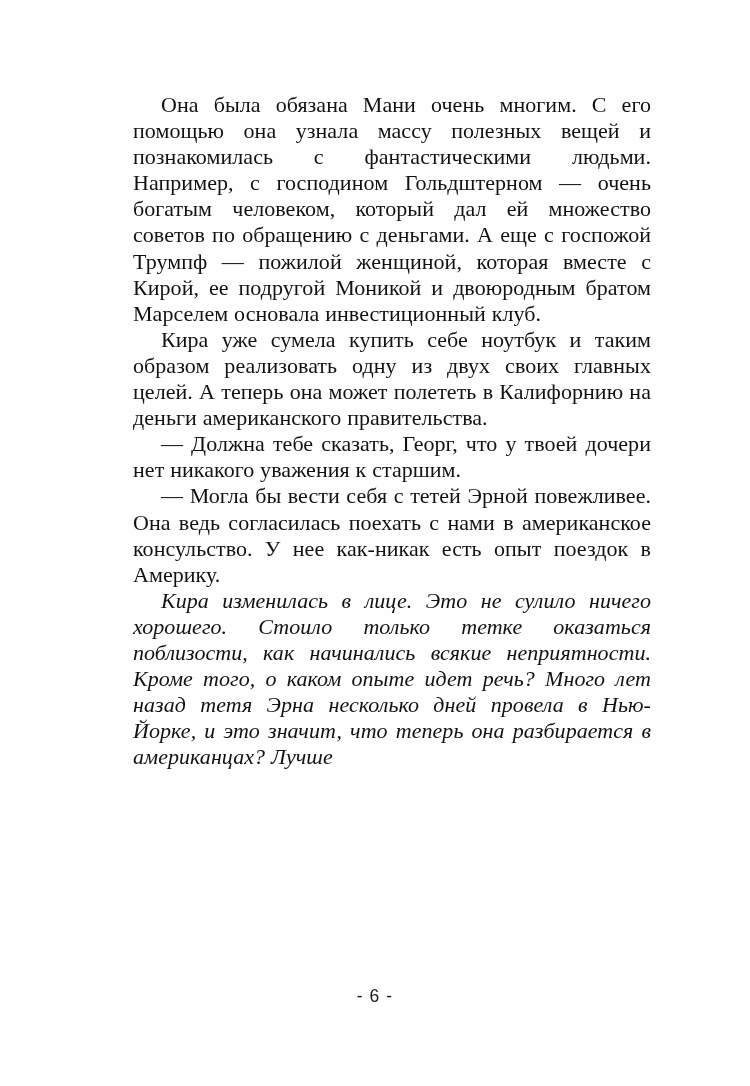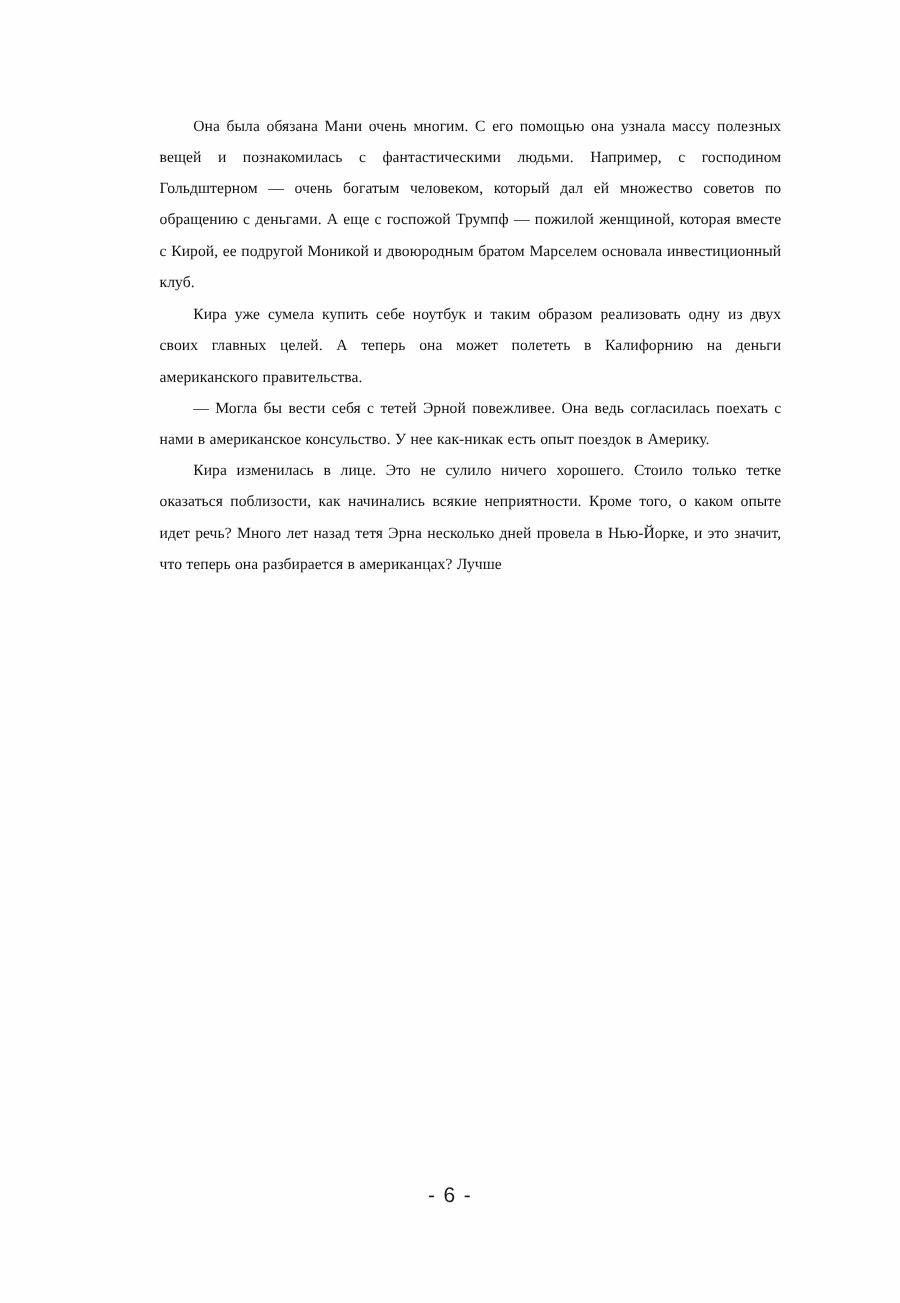--- a/index.html
+++ b/index.html
@@ -29,33 +29,34 @@
     position: absolute;
     left: 133px;
     top: 92px;
     width: 518px;
   }
 
   .para {
     margin: 0;
     text-align: justify;
     text-justify: inter-word;
-    font-size: 13px;
+    font-size: 22px;
     line-height: 26.1px;
     letter-spacing: 0.05px;
     color: #121212;
     text-indent: 28px;
     -webkit-hyphens: manual;
     hyphens: manual;
     word-spacing: 0.3px;
   }
 
   
   .para:last-of-type {
     text-align-last: auto;
+    font-style: italic;
   }
 
   
   .para.dialogue {
     text-indent: 28px;
   }
 
   
   .folio {
     position: absolute;
@@ -71,19 +72,20 @@
   }
 </style>
 </head>
 <body>
 
 <div class="page">
 
   <div class="textblock">
     <p class="para">Она была обязана Мани очень многим. С его помощью она узнала массу полезных вещей и познакомилась с фантастическими людьми. Например, с господином Гольдштерном — очень богатым человеком, который дал ей множество советов по обращению с деньгами. А еще с госпожой Трумпф — пожилой женщиной, которая вместе с Кирой, ее подругой Моникой и двоюродным братом Марселем основала инвестиционный клуб.</p>
     <p class="para">Кира уже сумела купить себе ноутбук и таким образом реализовать одну из двух своих главных целей. А теперь она может полететь в Калифорнию на деньги американского правительства.</p>
+    <p class="para dialogue">— Должна тебе сказать, Георг, что у твоей дочери нет никакого уважения к старшим.</p>
     <p class="para dialogue">— Могла бы вести себя с тетей Эрной повежливее. Она ведь согласилась поехать с нами в американское консульство. У нее как-никак есть опыт поездок в Америку.</p>
     <p class="para">Кира изменилась в лице. Это не сулило ничего хорошего. Стоило только тетке оказаться поблизости, как начинались всякие неприятности. Кроме того, о каком опыте идет речь? Много лет назад тетя Эрна несколько дней провела в Нью-Йорке, и это значит, что теперь она разбирается в американцах? Лучше</p>
   </div>
 
   <div class="folio">- 6 -</div>
 
 </div>
 
 </body></html>

